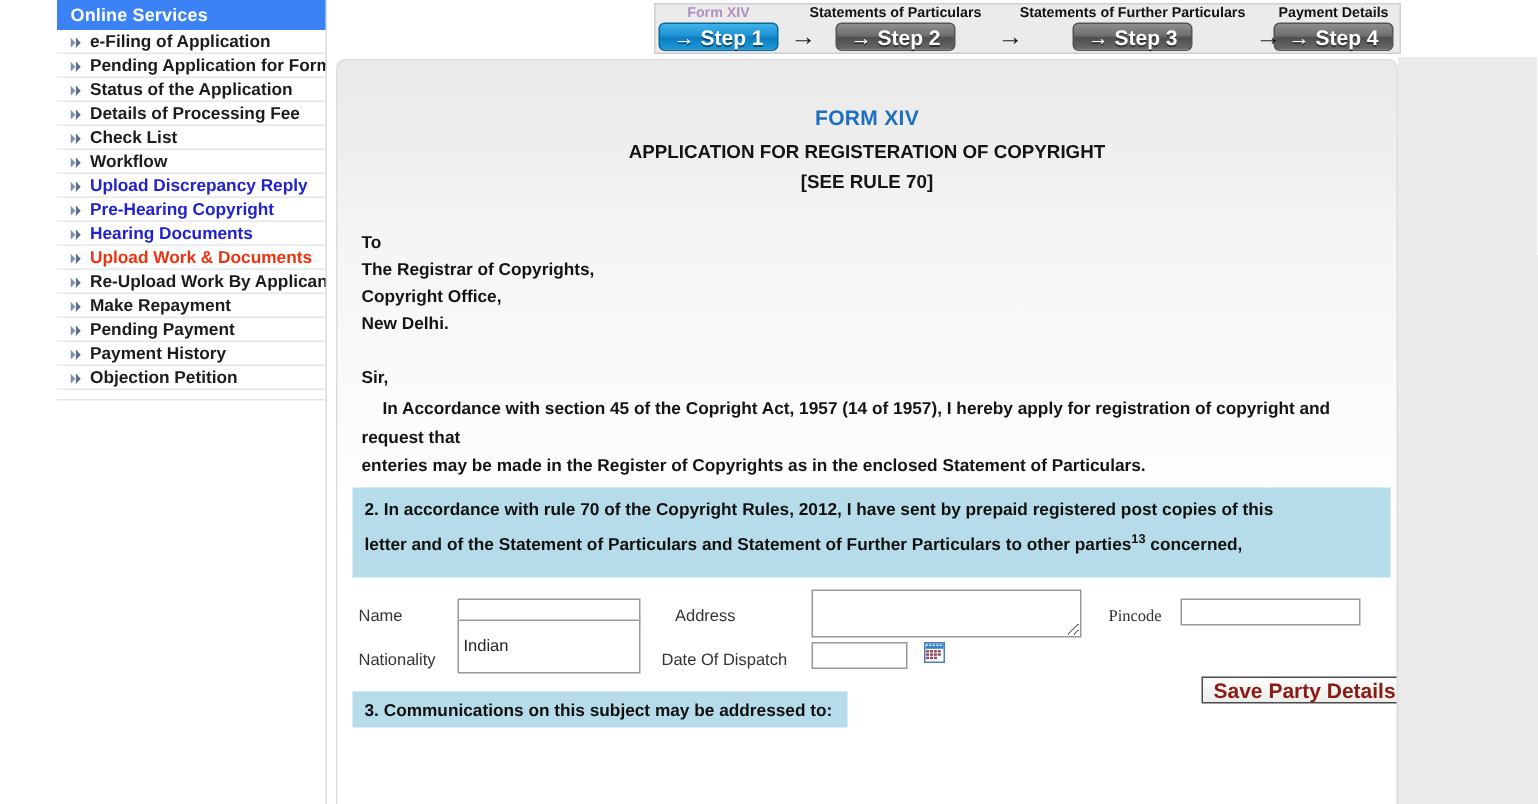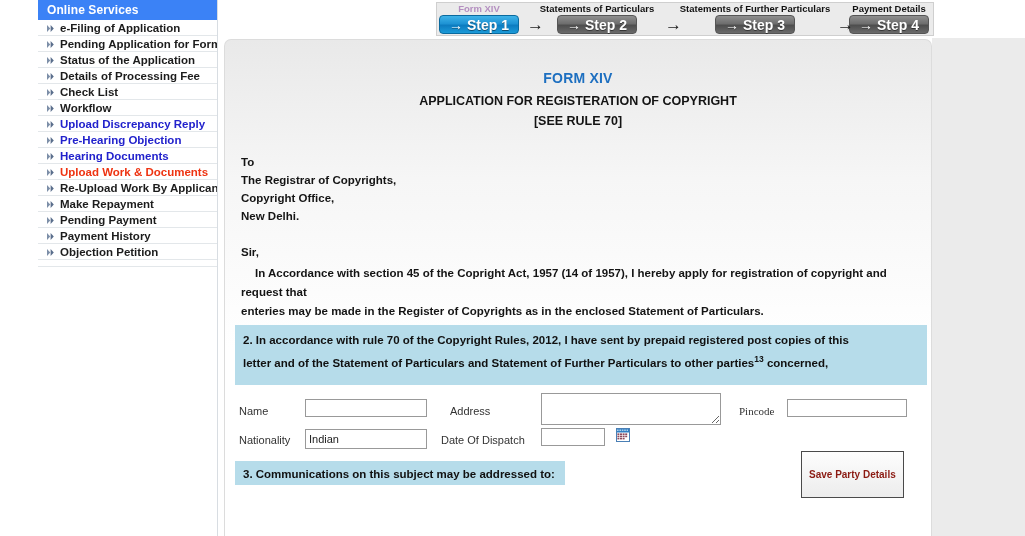--- a/index.html
+++ b/index.html
@@ -287,26 +287,26 @@
     position: absolute;
     width: 14px;
     height: 14px;
     cursor: pointer;
   }
   .cal-icon svg { display: block; }
 
   .btn-save {
     position: absolute;
     font-family: "Liberation Sans", sans-serif;
-    font-size: 10px;
+    font-size: 14px;
     font-weight: bold;
     color: #8b1a12;
     background: linear-gradient(180deg, #fdfdfd 0%, #ececec 100%);
     border: 1px solid #4a4a4a;
-    padding: 17px 7px;
+    padding: 0 7px;
     cursor: pointer;
     white-space: nowrap;
   }
 </style>
 </head>
 <body>
 
 <div class="page">
 
   <div class="left-strip"></div>
@@ -356,21 +356,21 @@
             <svg width="7" height="7" viewBox="0 0 7 7">
               <path d="M0 0 L3.2 3.5 L0 7 Z" fill="#7d8fa8"></path>
               <path d="M3.6 0 L6.8 3.5 L3.6 7 Z" fill="#5a6e8c"></path>
             </svg>
           </span><span>Upload Discrepancy Reply</span></li>
         <li class="sidebar-item link-blue"><span class="bullet">
             <svg width="7" height="7" viewBox="0 0 7 7">
               <path d="M0 0 L3.2 3.5 L0 7 Z" fill="#7d8fa8"></path>
               <path d="M3.6 0 L6.8 3.5 L3.6 7 Z" fill="#5a6e8c"></path>
             </svg>
-          </span><span>Pre-Hearing Objection</span></li>
+          </span><span>Pre-Hearing Copyright</span></li>
         <li class="sidebar-item link-blue"><span class="bullet">
             <svg width="7" height="7" viewBox="0 0 7 7">
               <path d="M0 0 L3.2 3.5 L0 7 Z" fill="#7d8fa8"></path>
               <path d="M3.6 0 L6.8 3.5 L3.6 7 Z" fill="#5a6e8c"></path>
             </svg>
           </span><span>Hearing Documents</span></li>
         <li class="sidebar-item link-red"><span class="bullet">
             <svg width="7" height="7" viewBox="0 0 7 7">
               <path d="M0 0 L3.2 3.5 L0 7 Z" fill="#7d8fa8"></path>
               <path d="M3.6 0 L6.8 3.5 L3.6 7 Z" fill="#5a6e8c"></path>
@@ -453,21 +453,21 @@
         <label class="fld-label" style="left:4px; top:9px;">Name</label>
         <input class="txt" type="text" style="left: 70px; top: 4px; width: 122px; height: 18px;" value="">
 
         <label class="fld-label" style="left:215px; top:9px;">Address</label>
         <textarea class="txt" style="left: 306px; top: -2px; width: 180px; height: 32px;"></textarea>
 
         <label class="fld-label" style="left:504px; top:9px;font-family:Liberation Serif, serif;">Pincode</label>
         <input class="txt" type="text" style="left: 552px; top: 4px; width: 120px; height: 18px;" value="">
 
         <label class="fld-label" style="left:4px; top:38px;">Nationality</label>
-        <input class="txt" type="text" style="left: 70px; top: 34px; width: 122px; height: 20px;" value="Indian">
+        <input class="txt" type="text" style="left: 70px; top: 18px; width: 122px; height: 36px;" value="Indian">
 
         <label class="fld-label" style="left:206px; top:38px;">Date Of Dispatch</label>
         <input class="txt" type="text" style="left: 306px; top: 33px; width: 64px; height: 18px;" value="">
 
         <span class="cal-icon" style="left:381px; top:33px;">
           <svg width="14" height="14" viewBox="0 0 14 14">
             <rect x="0.5" y="0.5" width="13" height="13" fill="#ffffff" stroke="#4a7fb5"></rect>
             <rect x="1" y="1" width="12" height="3.5" fill="#2f7fc4"></rect>
             <rect x="1" y="1.6" width="1.6" height="1.2" fill="#cfe6f7"></rect>
             <rect x="3.4" y="1.6" width="1.6" height="1.2" fill="#cfe6f7"></rect>

